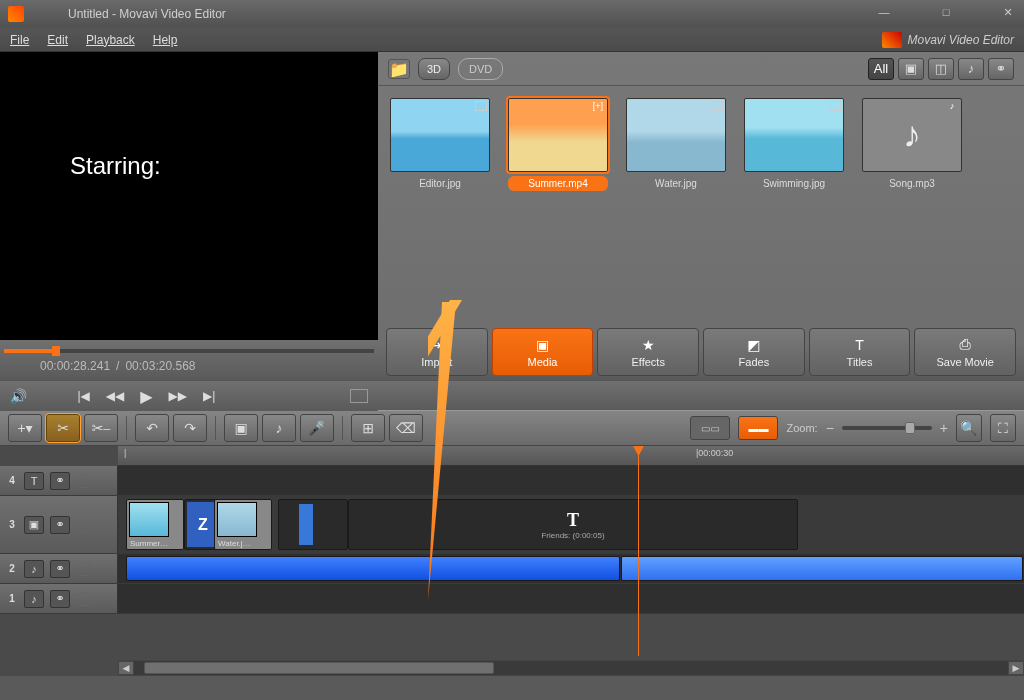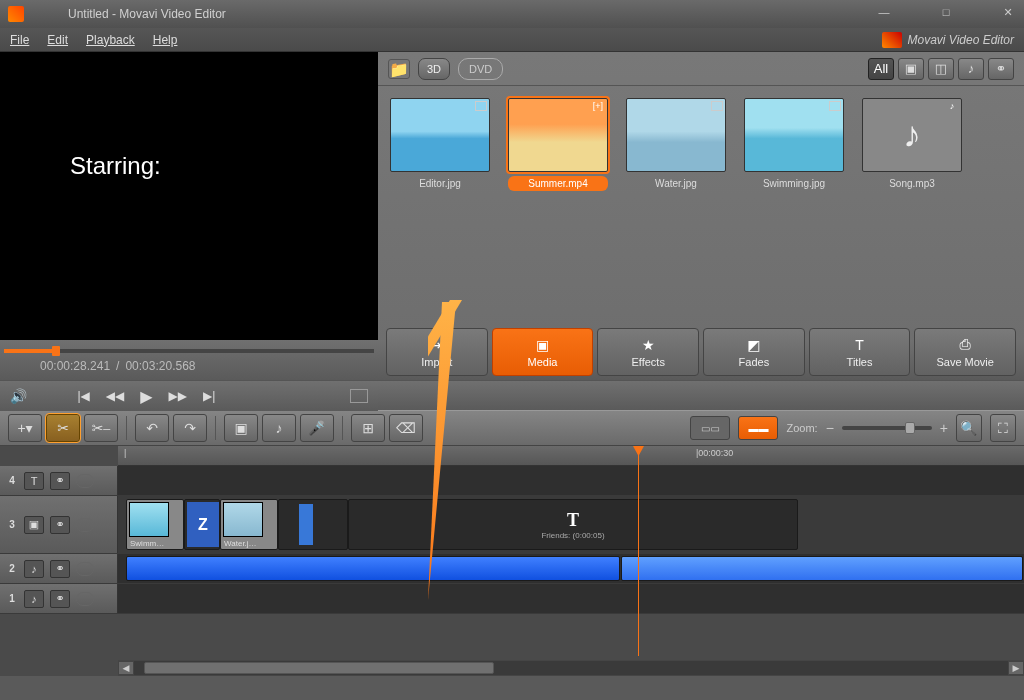--- a/index.html
+++ b/index.html
@@ -287,26 +287,26 @@
     <div class="track tall">
       <div class="track-head">
         <span class="num">3</span>
         <div class="ticon">▣</div>
         <div class="ticon">⚭</div>
         <div class="eye"></div>
       </div>
       <div class="track-body">
         <div class="clip video" style="left:8px; width:58px;">
           <div class="innerthumb" style="left:2px; background:linear-gradient(#a0e0f0,#58b8d8);"></div>
-          <span class="cliplabel">Swimm…</span>
+          <span class="cliplabel">Summer…</span>
         </div>
         <div class="clip" style="left:66px; width:36px; background:#2a2a2a;">
           <div class="trans" style="left:2px;">Z</div>
         </div>
-        <div class="clip video" style="left:102px; width:58px;">
+        <div class="clip video" style="left:96px; width:58px;">
           <div class="innerthumb" style="left:2px; background:linear-gradient(#b0d8e8,#88b8d0);"></div>
           <span class="cliplabel">Water.j…</span>
         </div>
         <div class="clip" style="left:160px; width:70px; background:#2a2a2a;">
           <div style="position:absolute; top:4px; bottom:4px; left:20px; width:14px; background:#3878d8;"></div>
         </div>
         <div class="clip title" style="left:230px; width:450px;">
           <span class="big">T</span>
           <span class="small">Friends: (0:00:05)</span>
         </div>

